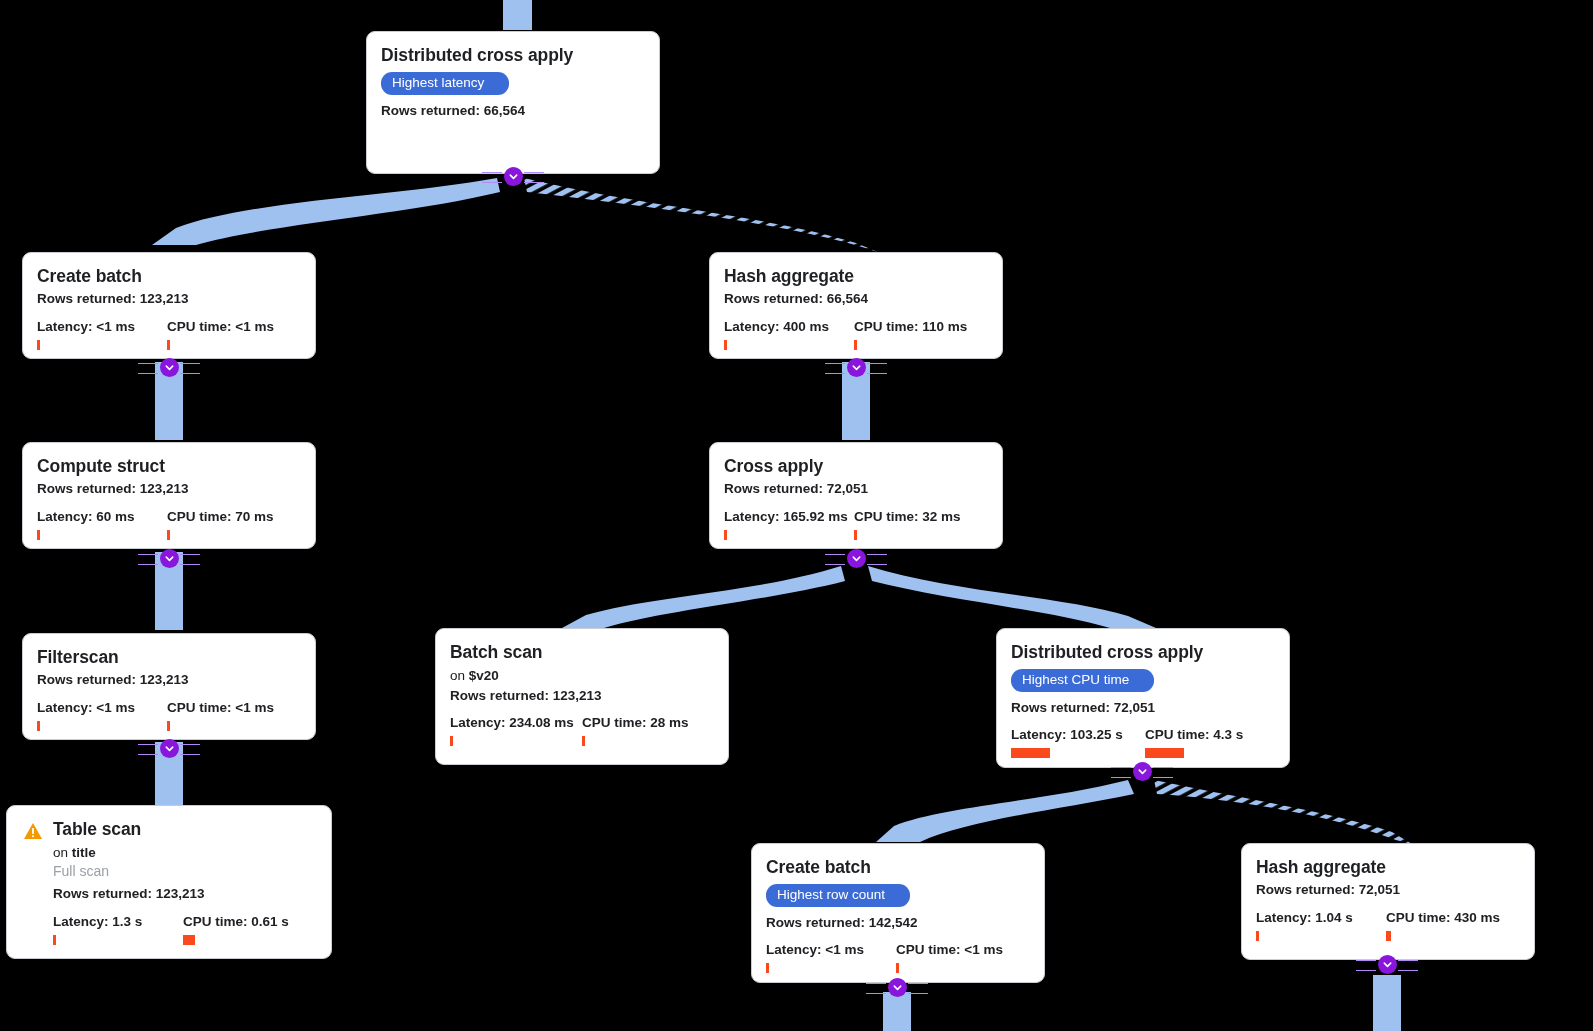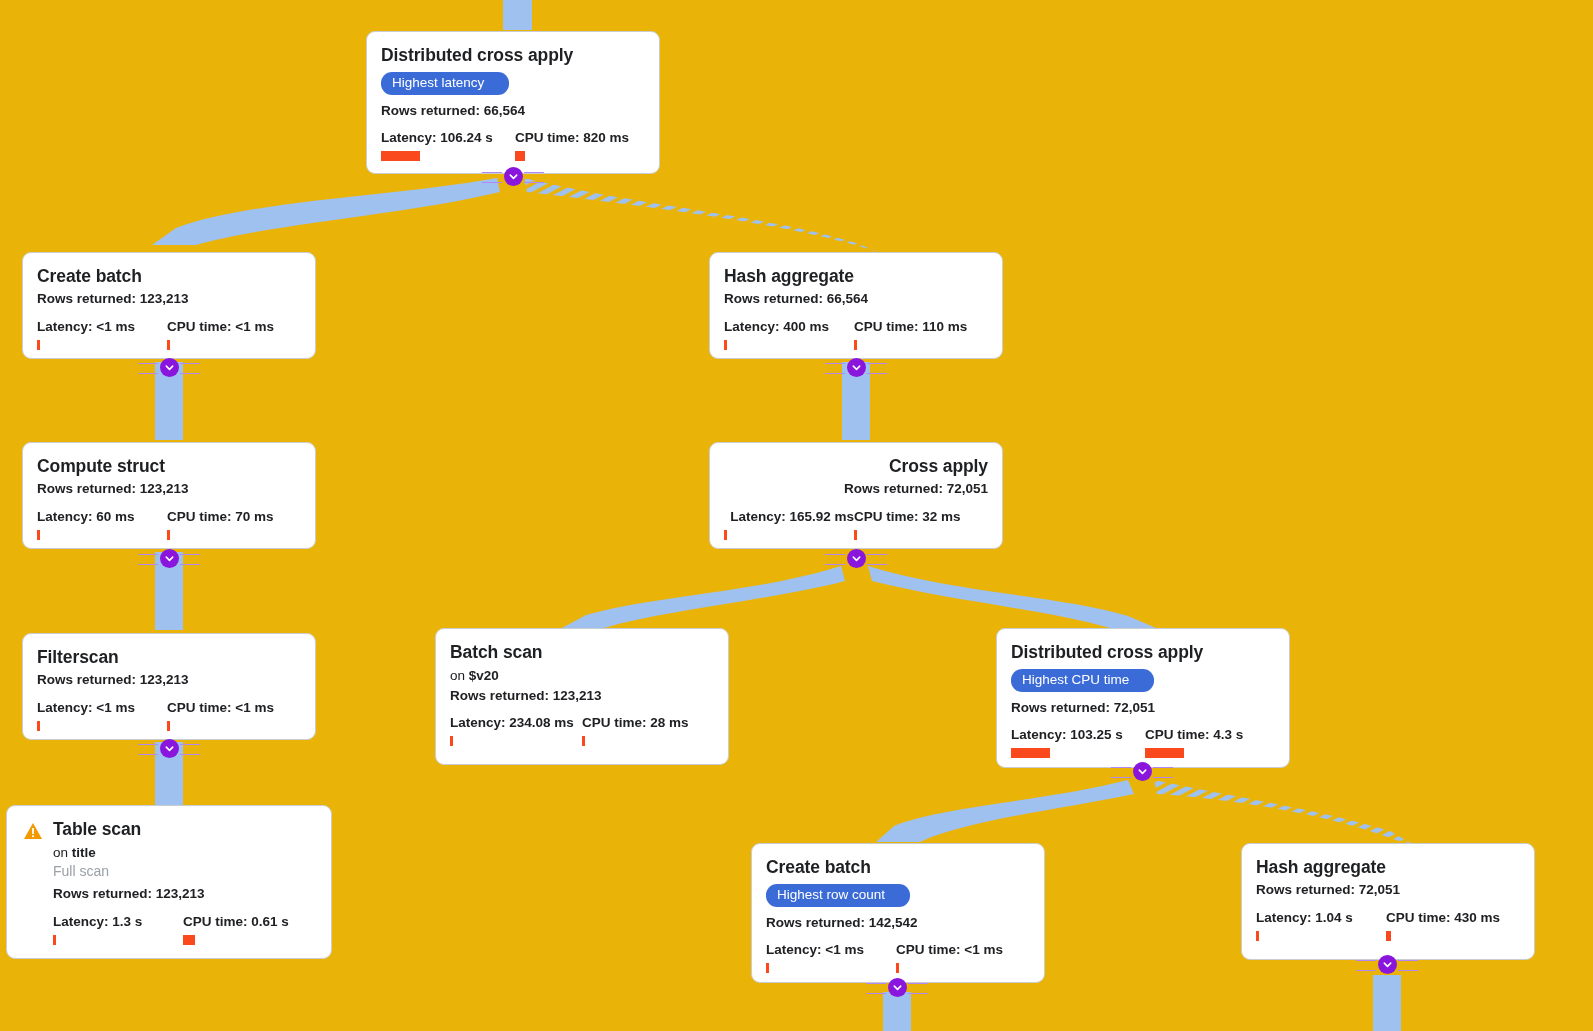--- a/index.html
+++ b/index.html
@@ -4,21 +4,21 @@
 <style>
   html, body {
     margin: 0;
     padding: 0;
     background: #ffffff;
   }
   #canvas {
     position: relative;
     width: 1593px;
     height: 1031px;
-    background: #eab308;
+    background: #000000;
     overflow: hidden;
     font-family: "Liberation Sans", sans-serif;
   }
   #edge-layer {
     position: absolute;
     left: 0; top: 0;
     width: 1593px;
     height: 1031px;
     pointer-events: none;
   }
@@ -176,30 +176,20 @@
 
     <path d="M1373,975 L1401,975 L1401,1031 L1373,1031 Z" fill="#9ec1f0"></path>
   </svg>
 
   <div id="node-layer">
 
     <div class="node" style="left:366px; top:31px; width:294px; height:143px;">
       <div class="node-title">Distributed cross apply</div>
       <div class="badge">Highest latency</div>
       <div class="rows">Rows returned: 66,564</div>
-      <div class="metrics">
-        <div class="metric" style="width:134px;">
-          <div class="metric-label">Latency: 106.24 s</div>
-          <div class="metric-bar" style="width:39px;"></div>
-        </div>
-        <div class="metric">
-          <div class="metric-label">CPU time: 820 ms</div>
-          <div class="metric-bar" style="width:10px;"></div>
-        </div>
-      </div>
     </div>
 
     <div class="node" style="left:22px; top:252px; width:294px; height:107px;">
       <div class="node-title">Create batch</div>
       <div class="rows" style="margin-top:3px;">Rows returned: 123,213</div>
       <div class="metrics">
         <div class="metric" style="width:130px;">
           <div class="metric-label">Latency: &lt;1 ms</div>
           <div class="metric-bar" style="width:3px;"></div>
         </div>
@@ -233,21 +223,21 @@
           <div class="metric-label">Latency: 60 ms</div>
           <div class="metric-bar" style="width:3px;"></div>
         </div>
         <div class="metric">
           <div class="metric-label">CPU time: 70 ms</div>
           <div class="metric-bar" style="width:3px;"></div>
         </div>
       </div>
     </div>
 
-    <div class="node" style="left:709px; top:442px; width:294px; height:107px;text-align:right;">
+    <div class="node" style="left:709px; top:442px; width:294px; height:107px;">
       <div class="node-title">Cross apply</div>
       <div class="rows" style="margin-top:3px;">Rows returned: 72,051</div>
       <div class="metrics">
         <div class="metric" style="width:130px;">
           <div class="metric-label">Latency: 165.92 ms</div>
           <div class="metric-bar" style="width:3px;"></div>
         </div>
         <div class="metric">
           <div class="metric-label">CPU time: 32 ms</div>
           <div class="metric-bar" style="width:3px;"></div>

